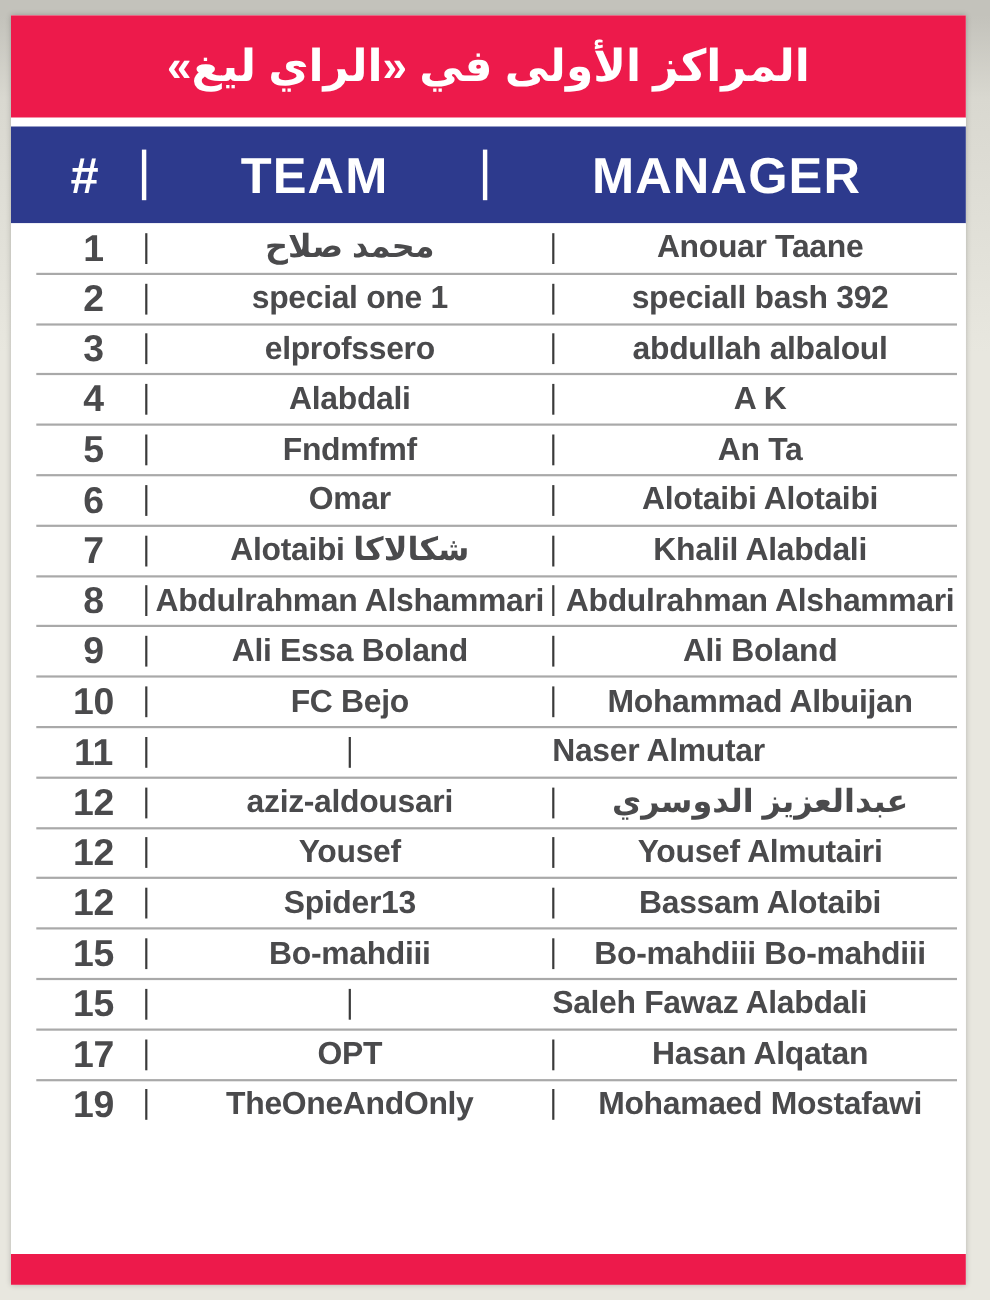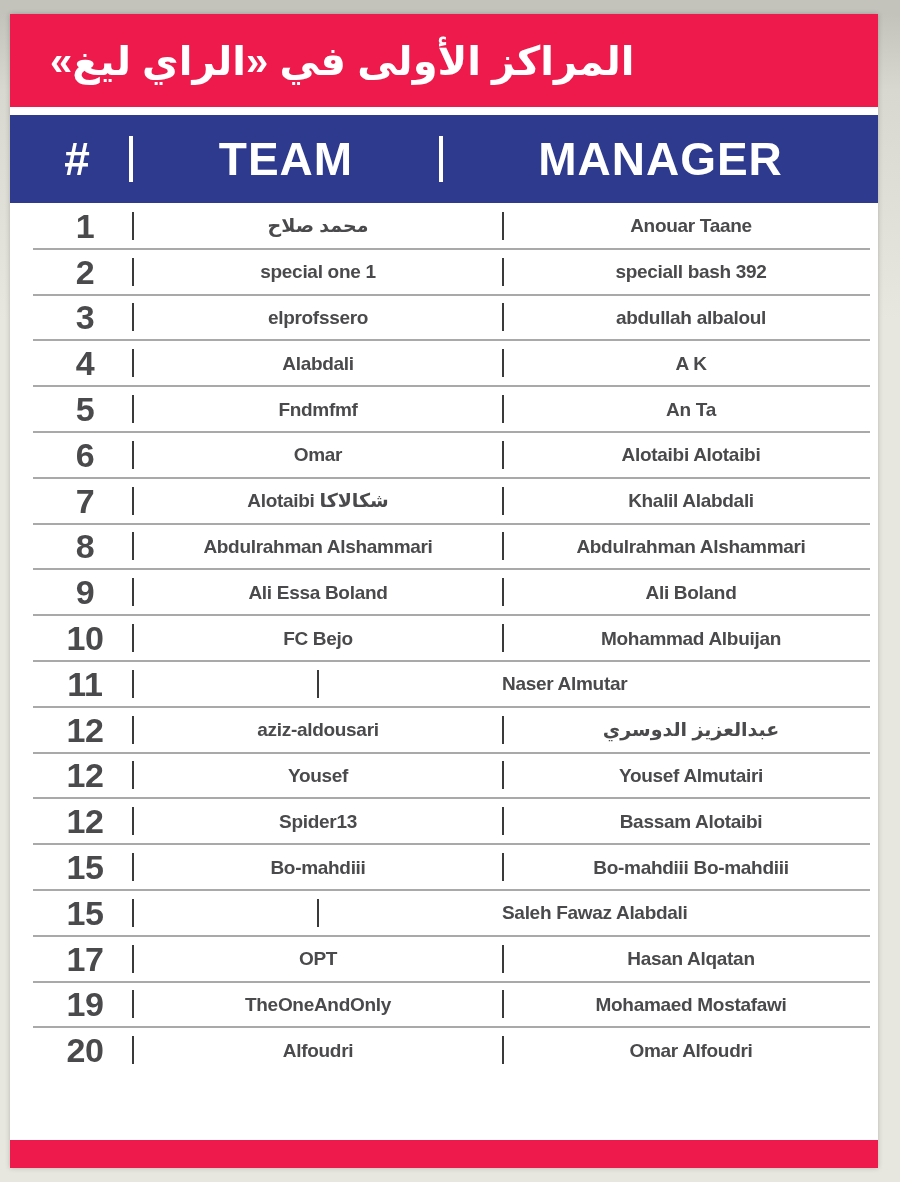--- a/index.html
+++ b/index.html
@@ -8,21 +8,21 @@
     font-family:"Liberation Sans","DejaVu Sans",sans-serif;
     background:linear-gradient(180deg,#c3c2bb 0px,#c3c2bb 14px,#d9d8d0 90px,#e8e7df 320px,#e8e7df 100%);
     position:relative; overflow:hidden;
   }
   .card {
     position:absolute; left:10px; top:14px; width:868px; height:1154px;
     background:#ffffff; box-shadow:0 0 5px rgba(0,0,0,.22);
     display:flex; flex-direction:column;
   }
   .banner {
-    height:93px; background:#ed1a4b; display:flex; align-items:center; justify-content:flex-start;padding-left:40px;
+    height:93px; background:#ed1a4b; display:flex; align-items:center; justify-content:center;
   }
   .banner .title {
     color:#ffffff; font-size:40px; font-weight:bold; direction:rtl;
   }
   .gap { height:8px; background:#ffffff; }
   .thead {
     height:88px; background:#2d3a8d; color:#ffffff;
     display:grid; grid-template-columns:119px 4px 306px 4px 1fr;
     align-items:center;
   }
@@ -33,21 +33,21 @@
   .row {
     position:relative; height:45.8px;
     display:grid; grid-template-columns:122px 2px 368px 2px 1fr;
     align-items:center;
   }
   .row:not(:first-child)::before {
     content:""; position:absolute; top:-1px; left:23px; right:8px;
     height:2px; background:#a9a9a9;
   }
   .cell {
-    text-align:center; color:#4a4a4c; font-weight:bold; font-size:19px;
+    text-align:center; color:#4a4a4c; font-weight:bold; font-size:29px;
     white-space:nowrap; letter-spacing:-0.3px; line-height:1;
   }
   .cell.rank { font-size:34px; padding-left:28px; }
   .vbar { width:2px; height:28px; background:#3a3a3a; justify-self:center; }
   .spacer { height:21px; background:#ffffff; }
   .footer-bar { height:28px; background:#ed1a4b; }
 </style>
 </head>
 <body>
 
@@ -204,25 +204,18 @@
 
 
   <div class="row">
     <div class="cell rank">19</div>
     <div class="vbar"></div>
     <div class="cell team">TheOneAndOnly</div>
     <div class="vbar"></div>
     <div class="cell manager">Mohamaed Mostafawi</div>
   </div>
 
-  <div class="row">
-    <div class="cell rank">20</div>
-    <div class="vbar"></div>
-    <div class="cell team">Alfoudri</div>
-    <div class="vbar"></div>
-    <div class="cell manager">Omar Alfoudri</div>
-  </div>
 </div>
 
   <div class="spacer"></div>
   <div class="footer-bar"></div>
 
 </div>
 
 </body></html>

